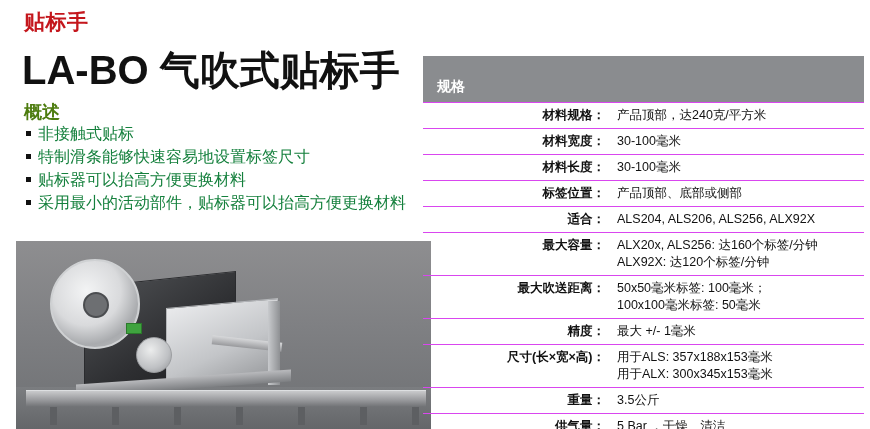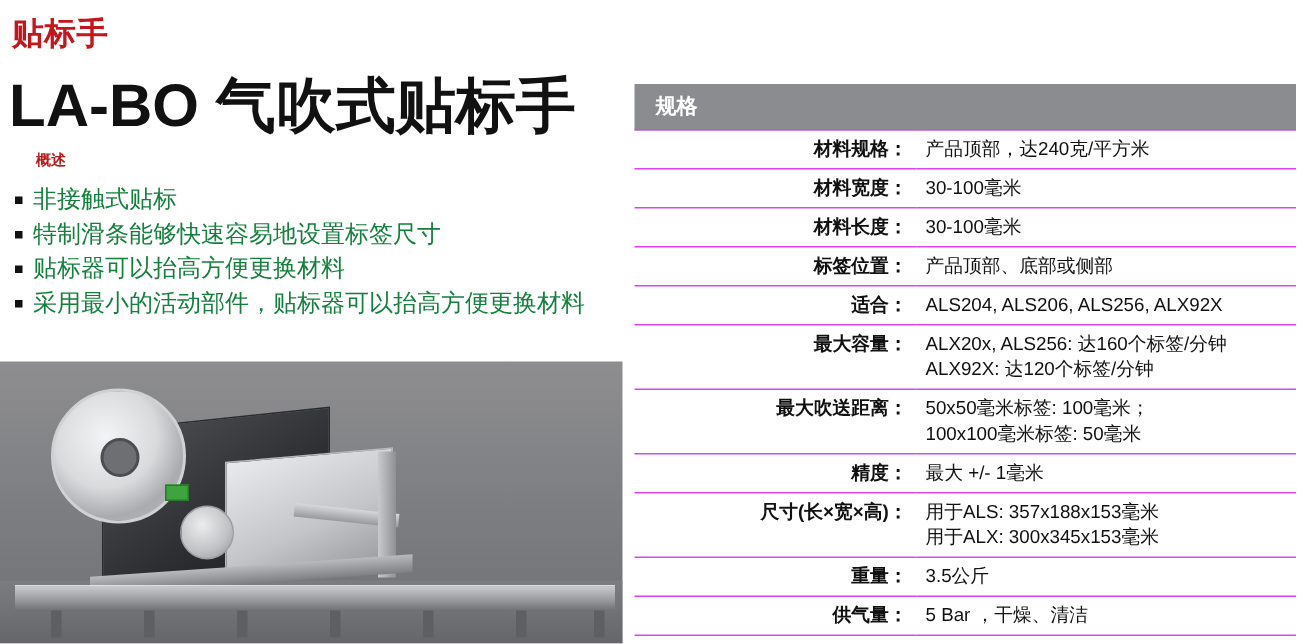--- a/index.html
+++ b/index.html
@@ -16,21 +16,21 @@
   }
   .page {
     position: relative;
     width: 870px;
     height: 429px;
   }
 
   
   .left-col {
     position: absolute;
-    left: 0;
+    left: 16px;
     top: 0;
     width: 415px;
     height: 334px;
   }
   .kicker {
     position: absolute;
     left: 8px;
     top: 8px;
     font-size: 21px;
     font-weight: bold;
@@ -44,24 +44,23 @@
     font-size: 40px;
     font-weight: bold;
     color: #111111;
     letter-spacing: 0px;
     white-space: nowrap;
   }
   .section-head {
     position: absolute;
     left: 8px;
     top: 100px;
-    font-size: 10px;
-    font-weight: bold;
-    color: #b91c1c;
-    margin-left: 16px;
+    font-size: 18px;
+    font-weight: bold;
+    color: #4d7c0f;
   }
   .bullets {
     position: absolute;
     left: 8px;
     top: 122px;
     width: 400px;
     margin: 0;
     padding: 0;
     list-style: none;
   }
@@ -217,21 +216,21 @@
     width: 441px;
     border-collapse: collapse;
     font-size: 12.5px;
   }
   table.spec th.spec-header {
     background: #8a8c8f;
     color: #ffffff;
     text-align: left;
     font-size: 14px;
     font-weight: bold;
-    padding: 6px 10px 6px 14px;
+    padding: 22px 10px 6px 14px;
     border: none;
   }
   table.spec td {
     border-top: 1px solid #d946ef;
     padding: 4px 6px;
     vertical-align: top;
     line-height: 17px;
   }
   table.spec tr:last-child td {
     border-bottom: 1px solid #b9babc;

